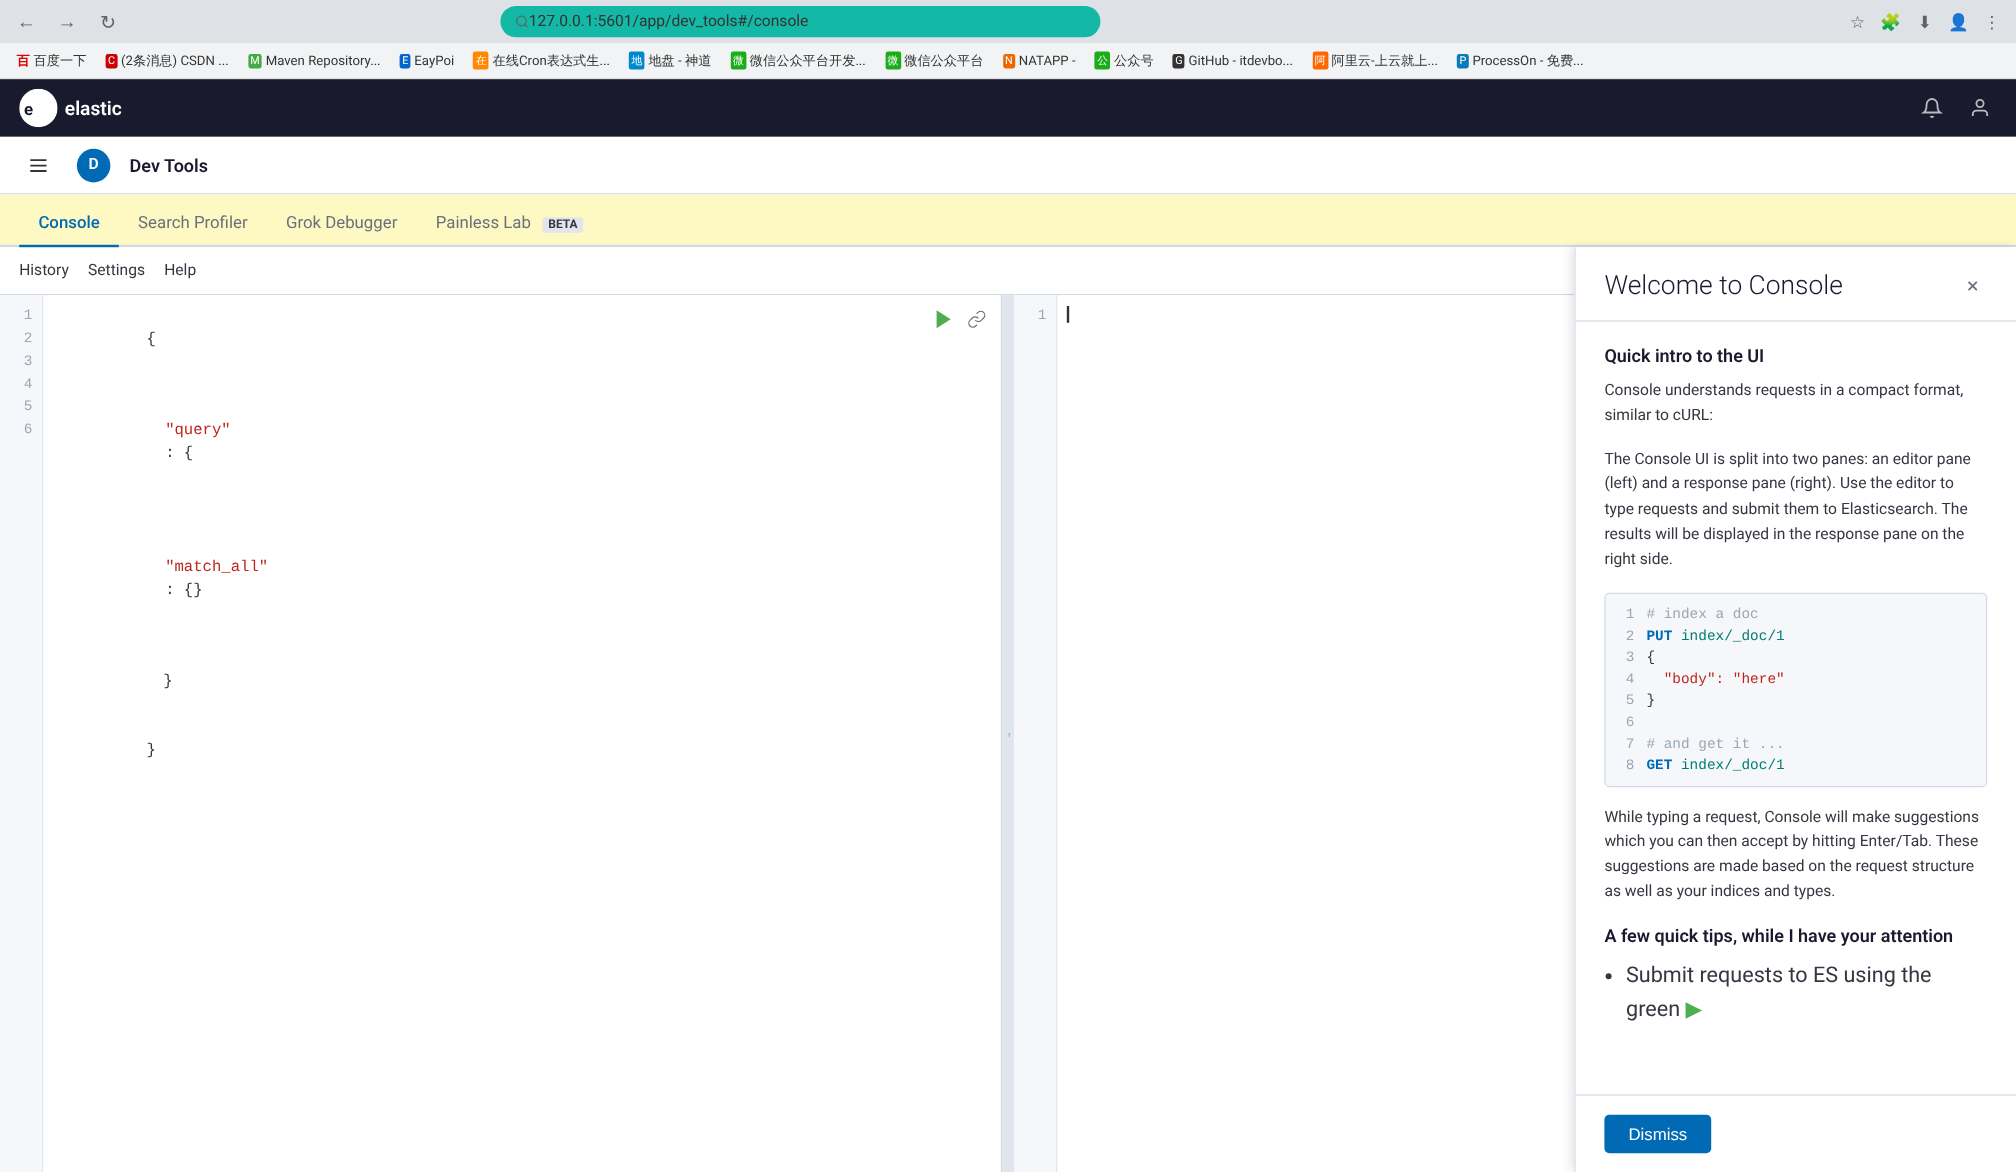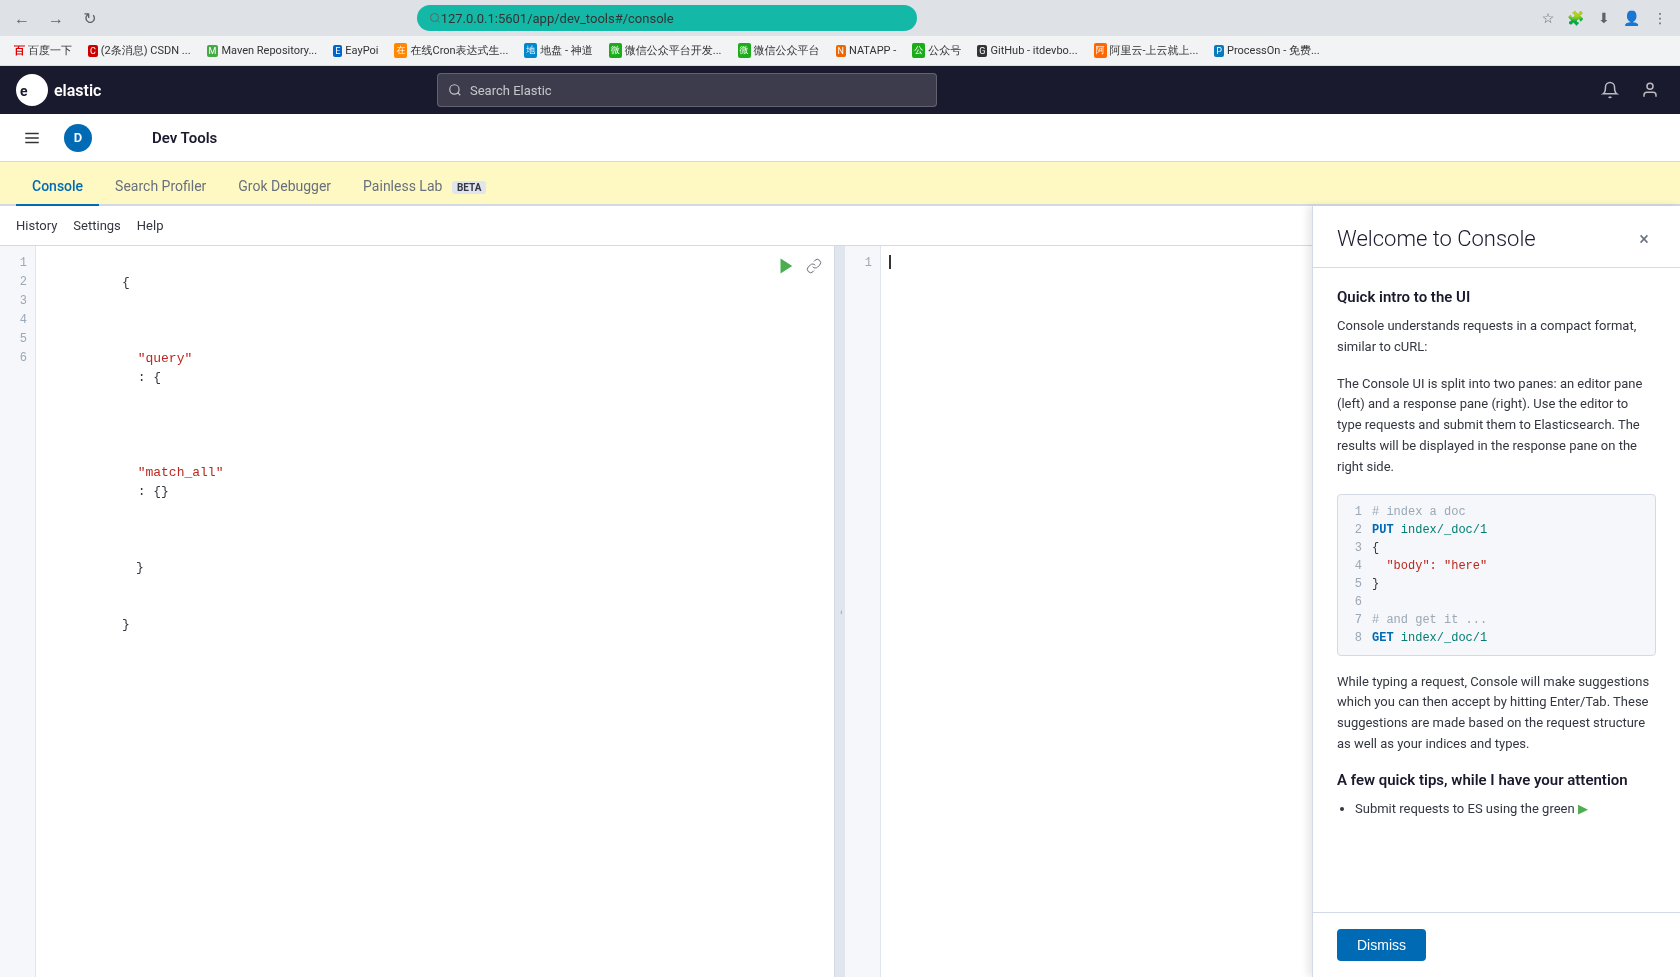--- a/index.html
+++ b/index.html
@@ -21,21 +21,21 @@
     .kibana-logo { display: flex; align-items: center; gap: 6px; color: white; font-size: 16px; font-weight: 600; }
     .elastic-logo-icon { width: 32px; height: 32px; }
     .kibana-search { flex: 1; max-width: 500px; margin: 0 auto; background: rgba(255,255,255,0.15); border: 1px solid rgba(255,255,255,0.2); border-radius: 4px; height: 34px; display: flex; align-items: center; padding: 0 10px; gap: 8px; color: rgba(255,255,255,0.7); font-size: 13px; cursor: pointer; }
     .kibana-header-right { display: flex; align-items: center; gap: 12px; margin-left: auto; color: rgba(255,255,255,0.7); }
     .header-icon { width: 28px; height: 28px; display: flex; align-items: center; justify-content: center; cursor: pointer; border-radius: 4px; }
 
     
     .kibana-nav { background: #fff; height: 48px; display: flex; align-items: center; padding: 0 16px; border-bottom: 1px solid #d3dae6; gap: 16px; }
     .nav-hamburger { width: 32px; height: 32px; display: flex; align-items: center; justify-content: center; cursor: pointer; color: #333; }
     .nav-avatar { width: 28px; height: 28px; border-radius: 50%; background: #006bb4; color: white; display: flex; align-items: center; justify-content: center; font-size: 13px; font-weight: 600; }
-    .nav-title { font-size: 15px; font-weight: 600; color: #1a1a2e; margin-left: 44px; }
+    .nav-title { font-size: 15px; font-weight: 600; color: #1a1a2e; }
 
     
     .tabs-bar { background: #fef9c3; height: 44px; display: flex; align-items: flex-end; padding: 0 16px; border-bottom: 2px solid #d3dae6; gap: 0; }
     .tab { padding: 10px 16px; font-size: 14px; color: #69707d; cursor: pointer; border-bottom: 2px solid transparent; margin-bottom: -2px; white-space: nowrap; }
     .tab.active { color: #006bb4; border-bottom-color: #006bb4; font-weight: 500; }
     .tab-badge { background: #e0e5ee; color: #343741; font-size: 10px; font-weight: 700; padding: 1px 5px; border-radius: 3px; margin-left: 6px; }
 
     
     .toolbar { background: #fff; height: 40px; display: flex; align-items: center; padding: 0 16px; gap: 16px; border-bottom: 1px solid #d3dae6; }
     .toolbar-item { font-size: 13px; color: #343741; cursor: pointer; }
@@ -82,21 +82,21 @@
     .welcome-text { font-size: 13px; color: #343741; line-height: 1.6; margin-bottom: 16px; }
     .code-snippet { background: #f5f7fa; border: 1px solid #d3dae6; border-radius: 4px; padding: 8px; font-family: 'Courier New', Courier, monospace; font-size: 12px; margin-bottom: 16px; }
     .snippet-line { display: flex; gap: 10px; line-height: 18px; }
     .snippet-num { color: #9ba8b5; min-width: 16px; text-align: right; }
     .snippet-code { color: #343741; }
     .snippet-code .s-comment { color: #9ba8b5; }
     .snippet-code .s-method { color: #006bb4; font-weight: 600; }
     .snippet-code .s-path { color: #017d73; }
     .snippet-code .s-string { color: #bd271e; }
     .tips-title { font-size: 15px; font-weight: 600; color: #1a1a2e; margin-bottom: 10px; }
-    .tips-text { font-size: 13px; color: #343741; line-height: 1.6; }
+    .tips-text { font-size: 18px; color: #343741; line-height: 1.6; }
     .welcome-footer { padding: 16px 24px; border-top: 1px solid #d3dae6; }
     .dismiss-btn { background: #006bb4; color: white; border: none; border-radius: 4px; padding: 8px 20px; font-size: 14px; cursor: pointer; font-weight: 500; }
 
     
     .cursor-line { display: inline-block; width: 2px; height: 14px; background: #333; animation: blink 1s step-end infinite; vertical-align: middle; }
     @keyframes blink { 50% { opacity: 0; } }
   </style>
 </head>
 <body>
 
@@ -175,27 +175,20 @@
   </div>
 </div>
 
 <div class="kibana-header">
   <div class="kibana-logo">
     <svg class="elastic-logo-icon" viewBox="0 0 32 32" fill="none">
       <circle cx="16" cy="16" r="16" fill="#fff"></circle>
       <text x="4" y="22" font-size="14" font-weight="bold" fill="#1a1a2e">e</text>
     </svg>
     <span>elastic</span>
-  </div>
-  <div class="kibana-search">
-    <svg width="14" height="14" viewBox="0 0 24 24" fill="none" stroke="currentColor" stroke-width="2">
-        <circle cx="11" cy="11" r="8"></circle>
-        <line x1="21" y1="21" x2="16.65" y2="16.65"></line>
-      </svg>
-    <span>Search Elastic</span>
   </div>
   <div class="kibana-header-right">
     <div class="header-icon">
       <svg width="18" height="18" viewBox="0 0 24 24" fill="none" stroke="currentColor" stroke-width="2">
           <path d="M18 8A6 6 0 0 0 6 8c0 7-3 9-3 9h18s-3-2-3-9"></path>
           <path d="M13.73 21a2 2 0 0 1-3.46 0"></path>
         </svg>
     </div>
     <div class="header-icon">
       <svg width="18" height="18" viewBox="0 0 24 24" fill="none" stroke="currentColor" stroke-width="2">

